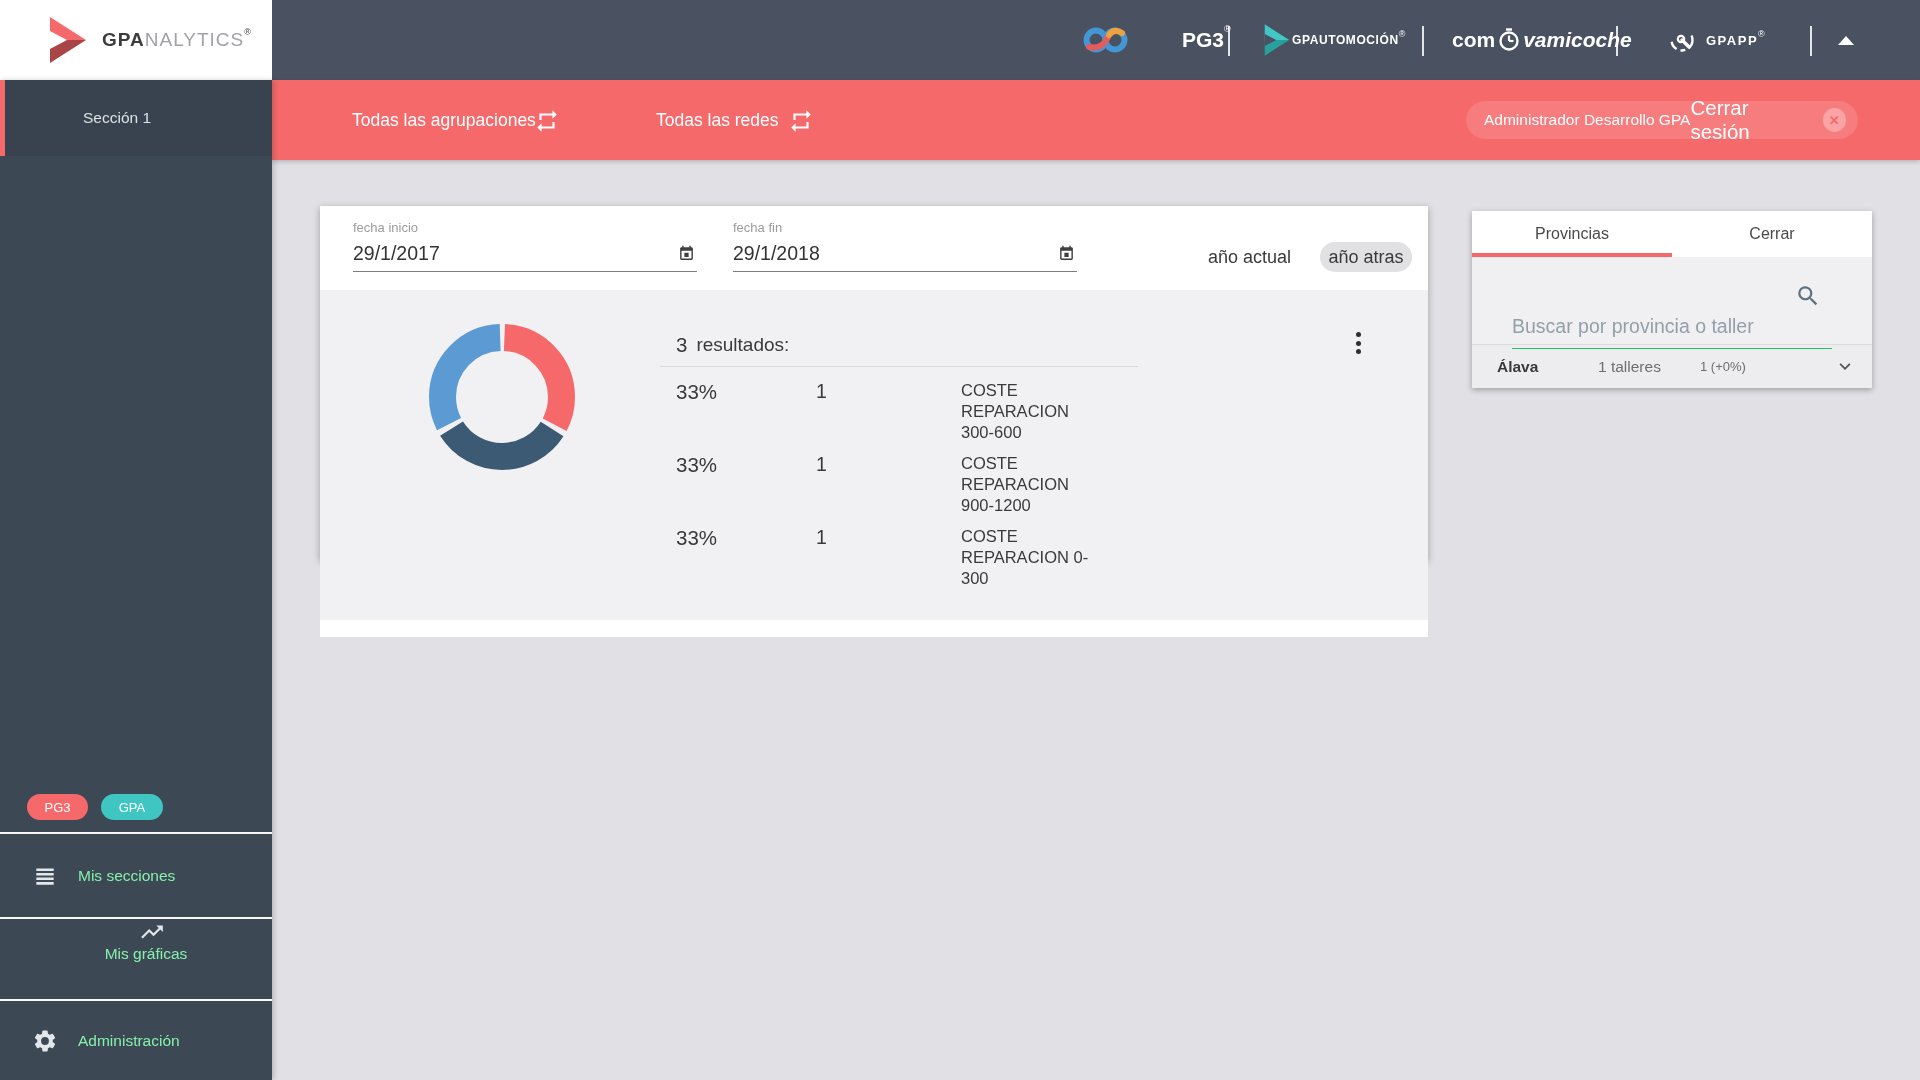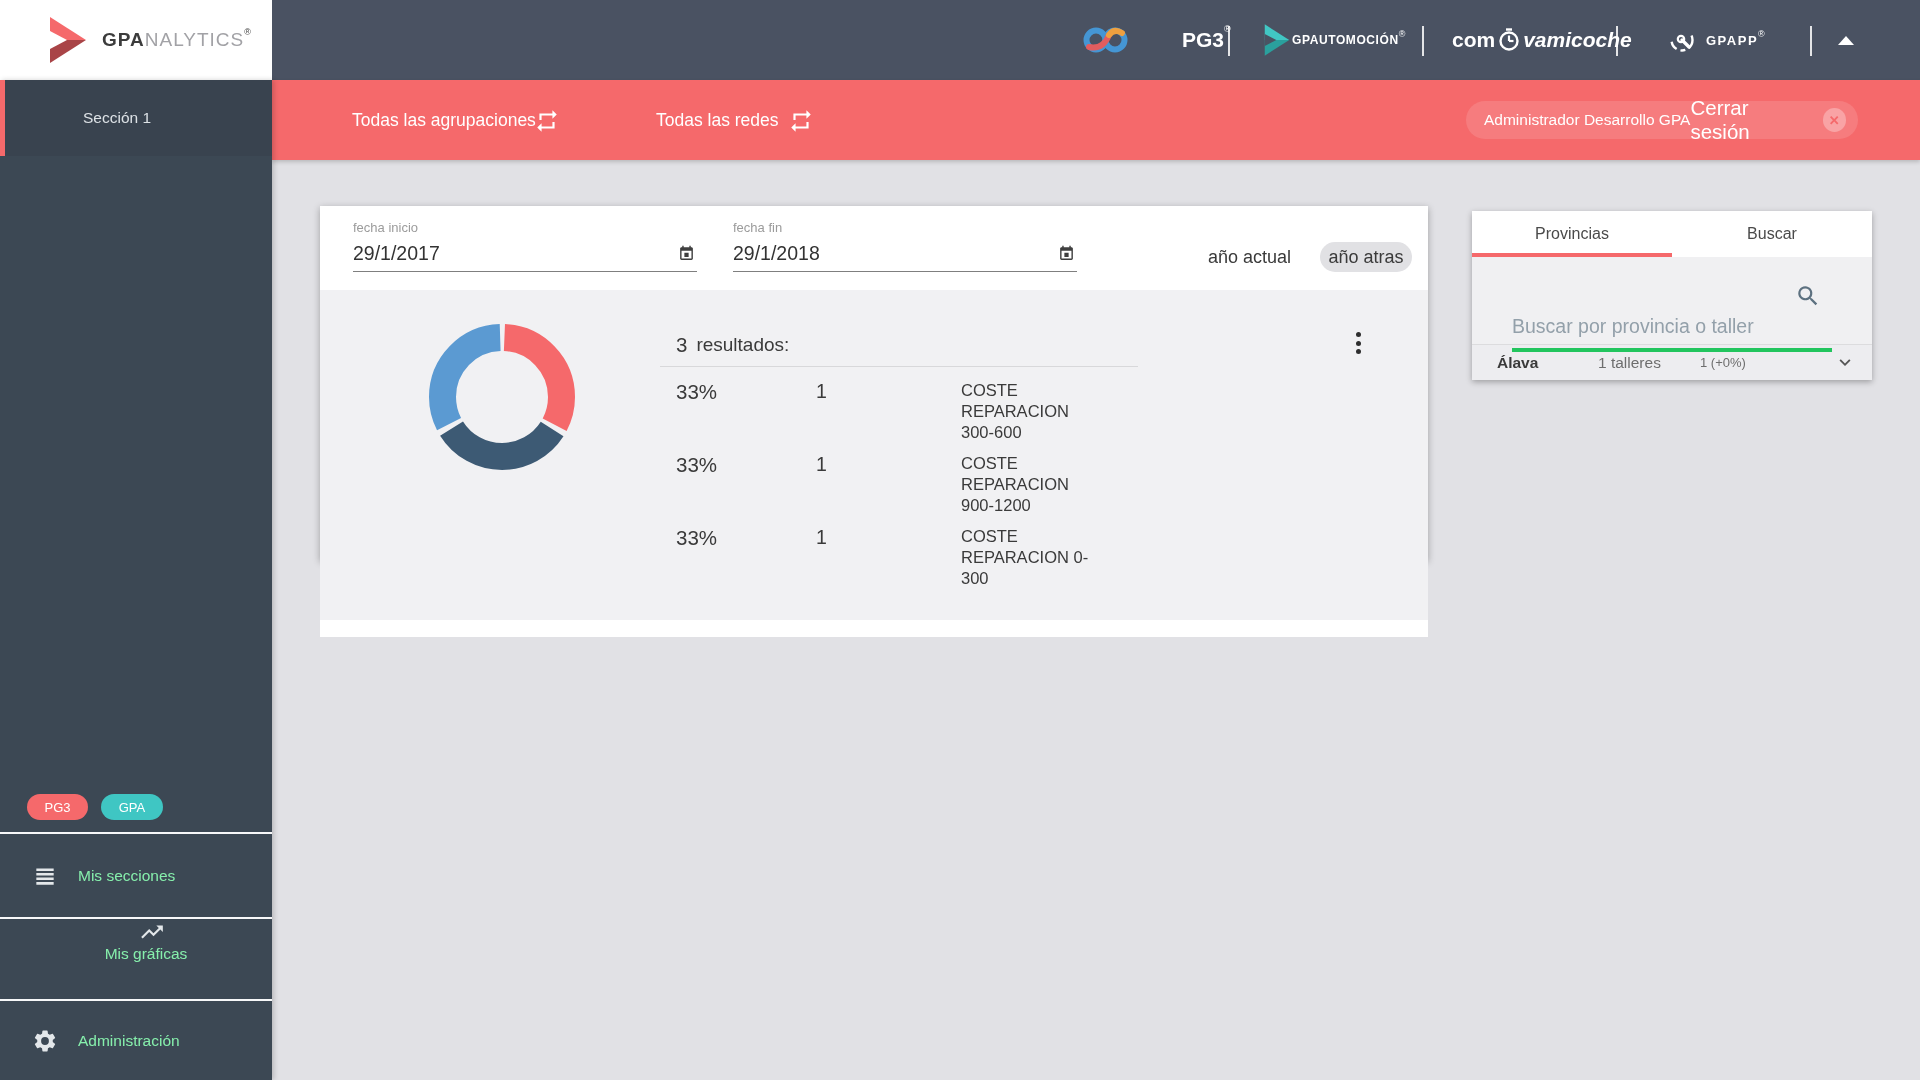--- a/index.html
+++ b/index.html
@@ -75,24 +75,24 @@
   .result-lbl{width:140px;font-size:16.5px;line-height:21px;color:#3a3a3a;}
   .kebab{position:absolute;left:1028px;top:40px;width:20px;height:26px;display:flex;flex-direction:column;align-items:center;justify-content:space-between;cursor:pointer;padding:2px 0;box-sizing:border-box;}
   .kebab i{width:5px;height:5px;border-radius:50%;background:#2e2e2e;}
 
   
   .right-panel{position:absolute;left:1472px;top:211px;width:400px;background:#fff;box-shadow:0 2px 6px rgba(0,0,0,0.3);}
   .tabs{display:flex;height:46px;background:#fff;}
   .tab{width:200px;display:flex;align-items:center;justify-content:center;font-size:16px;color:#4a4a4a;cursor:pointer;position:relative;}
   .tab.active::after{content:"";position:absolute;left:0;bottom:0;width:100%;height:4px;background:#f5696b;}
   .search-area{position:relative;height:87px;background:#f0f0f2;}
-  .search-input{position:absolute;left:40px;top:58px;width:320px;background:transparent;border:none;outline:none;border-bottom:4px solid #22c55e;font-size:19.5px;color:#3a3a3a;padding:0 34px 10px 0;box-sizing:border-box;font-family:"Liberation Sans", sans-serif;}
+  .search-input{position:absolute;left:40px;top:58px;width:320px;background:transparent;border:none;outline:none;border-bottom:1px solid #22c55e;font-size:19.5px;color:#3a3a3a;padding:0 34px 10px 0;box-sizing:border-box;font-family:"Liberation Sans", sans-serif;}
   .search-input::placeholder{color:#93a0aa;}
   .search-icon{position:absolute;left:1795px;top:283px;width:26px;height:26px;cursor:pointer;}
-  .province-row{height:36px;background:#ededf0;border-top:1px solid #dcdcde;display:flex;align-items:center;padding:0 16px 0 25px;box-sizing:border-box;cursor:pointer;}
+  .province-row{height:44px;background:#ededf0;border-top:1px solid #dcdcde;display:flex;align-items:center;padding:0 16px 0 25px;box-sizing:border-box;cursor:pointer;}
   .prov-name{width:101px;font-size:15.5px;font-weight:700;color:#3a3a3a;}
   .prov-talleres{width:102px;font-size:15.5px;color:#6e6e6e;}
   .prov-value{flex:1;font-size:13px;color:#6e6e6e;}
   .chev{width:22px;height:22px;flex:0 0 auto;}
 </style>
 </head>
 <body>
 
 <div class="top-header">
 
@@ -279,21 +279,21 @@
         <i></i>
     </div>
   </div>
 
   <div class="card-footer"></div>
 </div>
 
 <div class="right-panel">
   <div class="tabs">
     <div class="tab active">Provincias</div>
-    <div class="tab">Buscar</div>
+    <div class="tab">Cerrar</div>
   </div>
   <div class="search-area">
     <input class="search-input" type="text" placeholder="Buscar por provincia o taller" style="">
   </div>
   <div class="province-row">
     <div class="prov-name">Álava</div>
     <div class="prov-talleres">1 talleres</div>
     <div class="prov-value">1 (+0%)</div>
     <svg class="chev" viewBox="0 0 24 24">
       <path d="M7.41 7.84L12 12.42l4.59-4.58L18 9.25l-6 6-6-6z" fill="#555"></path>

